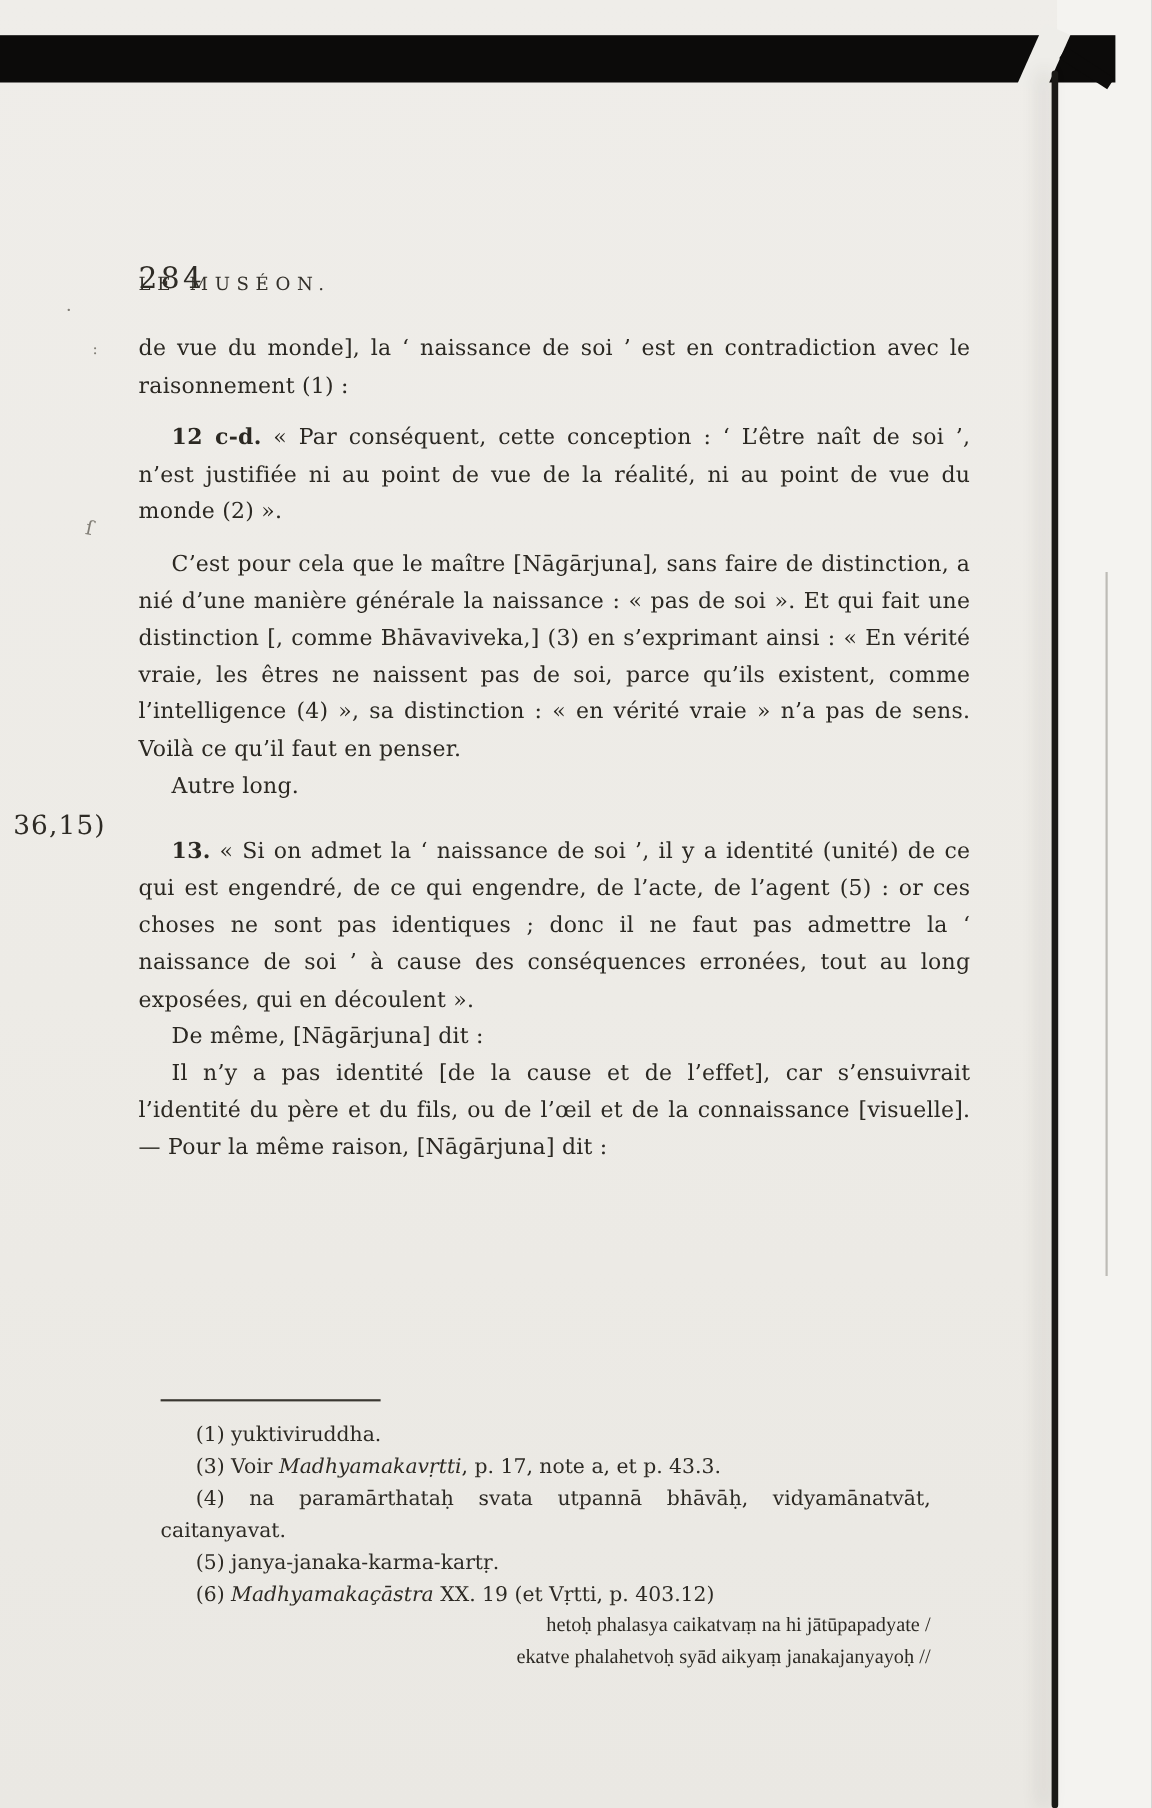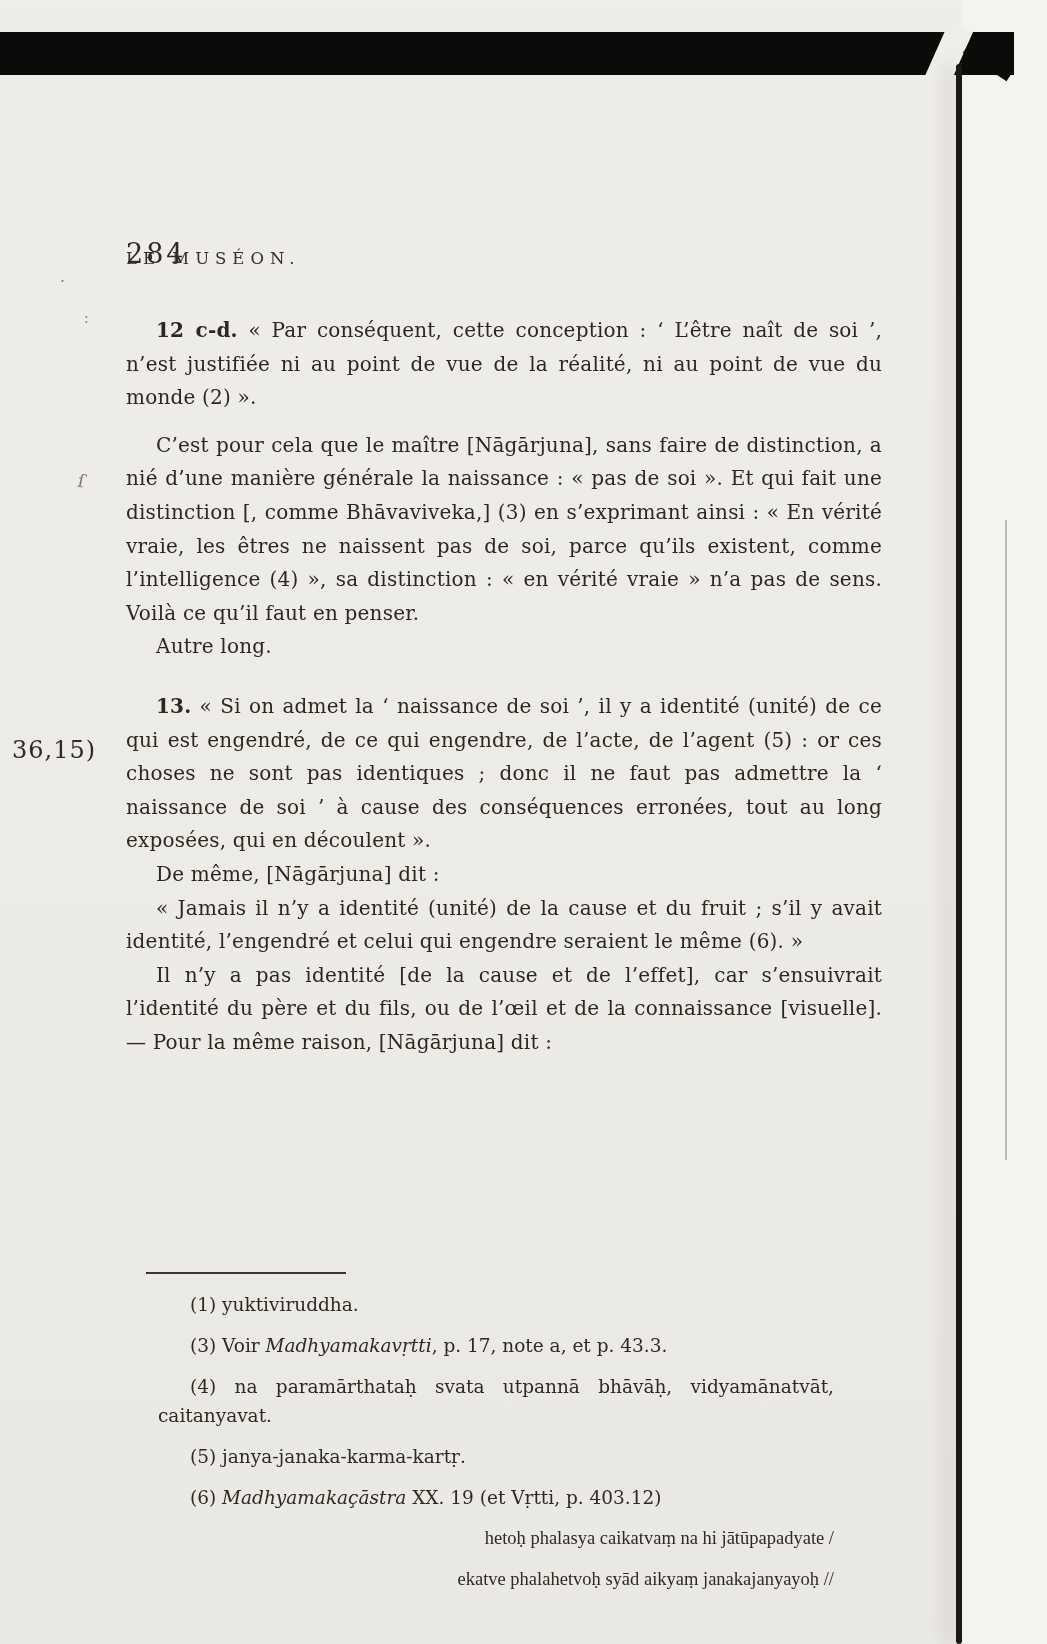--- a/index.html
+++ b/index.html
@@ -82,21 +82,21 @@
   .footnotes {
     position: absolute; top: 1272px; left: 146px; width: 700px;
     font-size: 18.5px; line-height: 29px; text-align: justify;
     color: #2d2a24;
   }
   .fn-rule {
     width: 200px; height: 0;
     border-top: 2px solid #3a3731;
     margin: 0 0 16px 0;
   }
-  .footnotes p { margin: 12px; text-indent: 32px; }
+  .footnotes p { margin: 0; text-indent: 32px; }
   .footnotes p.verse { text-indent: 0; margin-left: 96px; text-align: right; font-family: Liberation Serif, serif; }
   .footnotes i { font-style: italic; }
 </style>
 </head>
 <body>
 
 <div class="page">
 
   <div class="outer-strip"></div>
   <div class="strip-line"></div>
@@ -107,26 +107,26 @@
 
   <div class="page-number">284</div>
   <div class="running-header">LE MUSÉON.</div>
 
   <div class="margin-note">36,15)</div>
   <span class="mark mark1">·</span>
   <span class="mark mark2">:</span>
   <span class="mark mark3">ſ</span>
 
   <div class="body-text">
+    <p class="noindent">de vue du monde], la ‘ naissance de soi ’ est en contradiction avec le raisonnement (1) :</p>
     <p class="gap"><b>12 c-d.</b><span> « Par conséquent, cette conception : ‘ L’être naît de soi ’, n’est justifiée ni au point de vue de la réalité, ni au point de vue du monde (2) ».</span></p>
     <p class="gap">C’est pour cela que le maître [Nāgārjuna], sans faire de distinction, a nié d’une manière générale la naissance : « pas de soi ». Et qui fait une distinction [, comme Bhāvaviveka,] (3) en s’exprimant ainsi : « En vérité vraie, les êtres ne naissent pas de soi, parce qu’ils existent, comme l’intelligence (4) », sa distinction : « en vérité vraie » n’a pas de sens. Voilà ce qu’il faut en penser.</p>
     <p>Autre long.</p>
     <p class="gap2"><b>13.</b><span> « Si on admet la ‘ naissance de soi ’, il y a identité (unité) de ce qui est engendré, de ce qui engendre, de l’acte, de l’agent (5) : or ces choses ne sont pas identiques ; donc il ne faut pas admettre la ‘ naissance de soi ’ à cause des conséquences erronées, tout au long exposées, qui en découlent ».</span></p>
     <p>De même, [Nāgārjuna] dit :</p>
-    <p>« Jamais il n’y a identité (unité) de la cause et du fruit ; s’il y avait identité, l’engendré et celui qui engendre seraient le même (6). »</p>
     <p>Il n’y a pas identité [de la cause et de l’effet], car s’ensuivrait l’identité du père et du fils, ou de l’œil et de la connaissance [visuelle]. — Pour la même raison, [Nāgārjuna] dit :</p>
   </div>
 
   <div class="footnotes">
     <div class="fn-rule"></div>
     <p>(1) yuktiviruddha.</p>
     <p><span>(3) Voir </span><i>Madhyamakavṛtti</i><span>, p. 17, note a, et p. 43.3.</span></p>
     <p>(4) na paramārthataḥ svata utpannā bhāvāḥ, vidyamānatvāt, caitanyavat.</p>
     <p>(5) janya-janaka-karma-kartṛ.</p>
     <p><span>(6) </span><i>Madhyamakaçāstra</i><span> XX. 19 (et Vṛtti, p. 403.12)</span></p>

